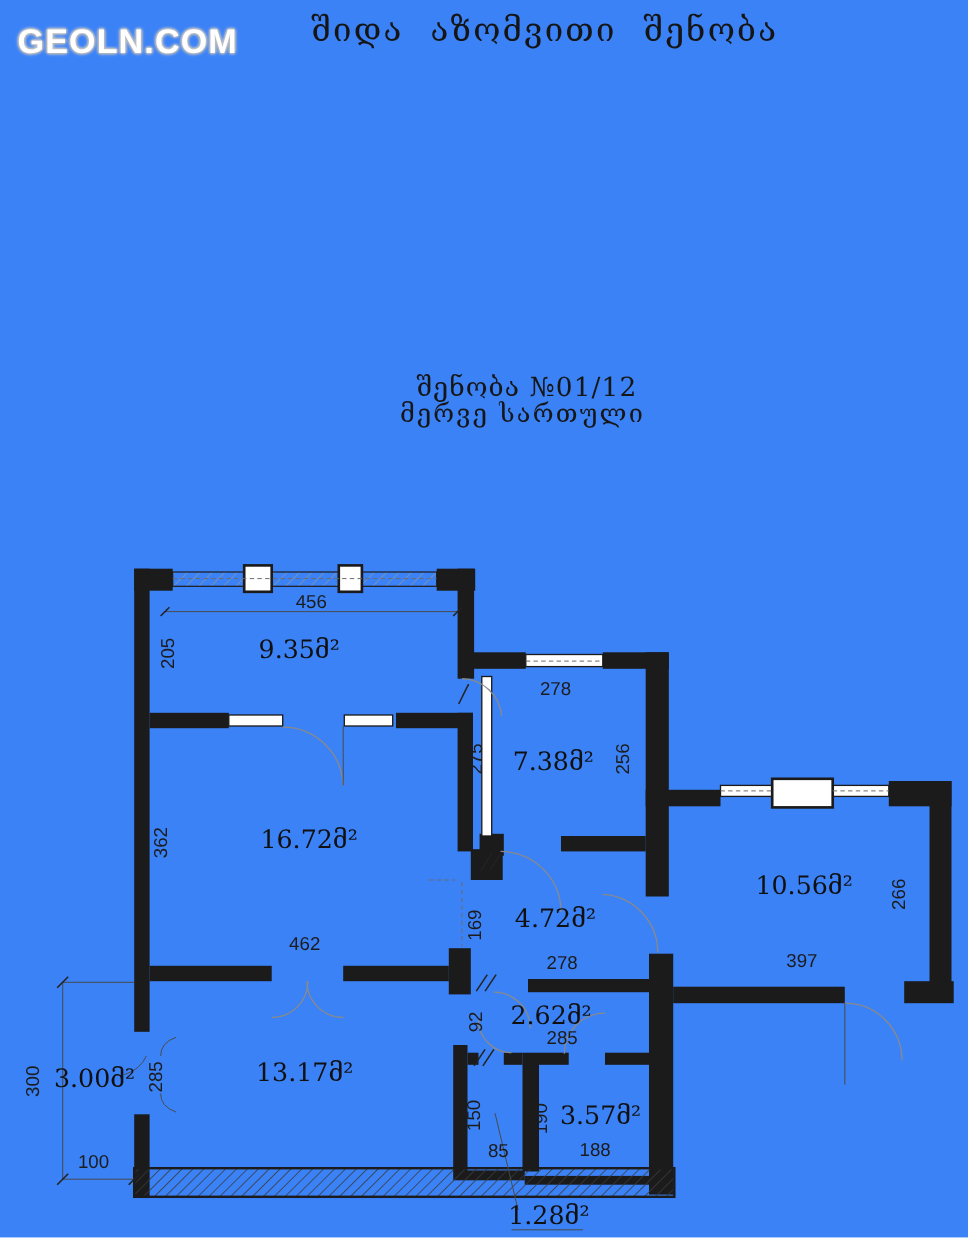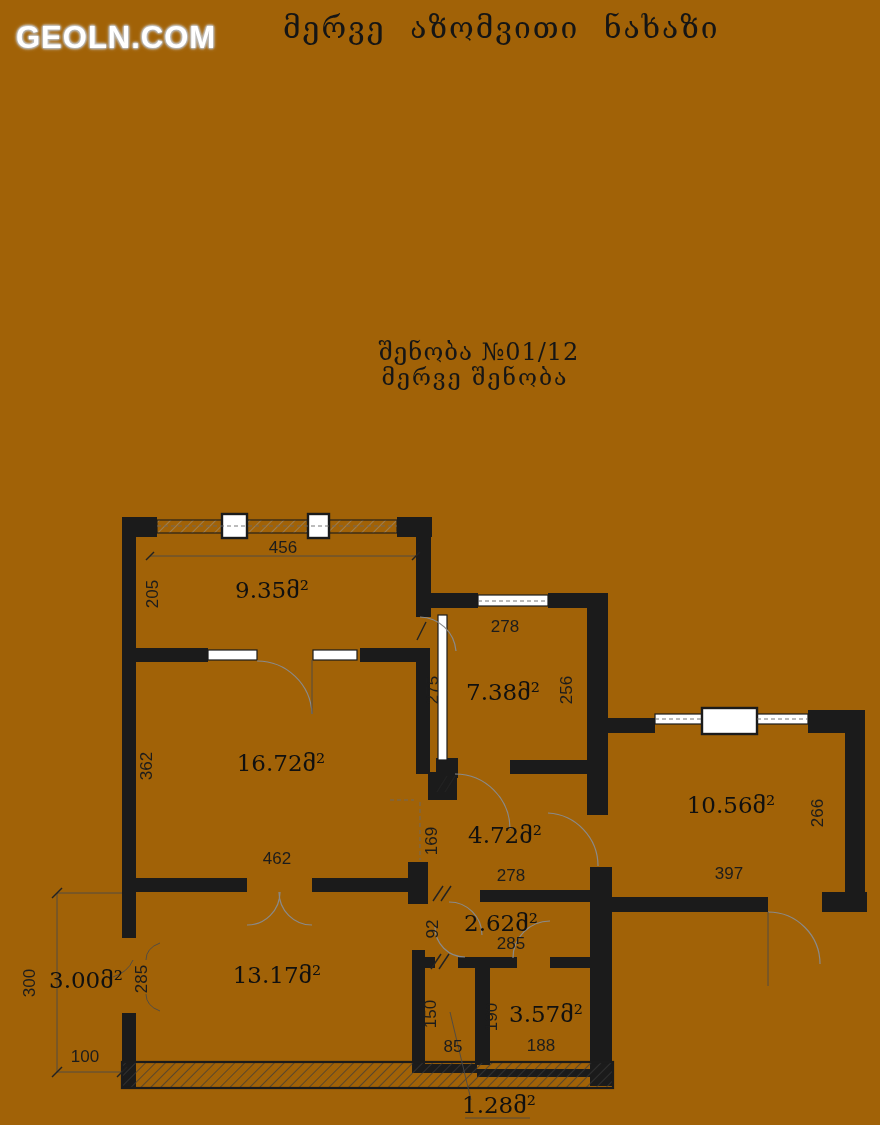--- a/index.html
+++ b/index.html
@@ -1,16 +1,16 @@
 <!DOCTYPE html>
 <html><head>
 <meta charset="utf-8">
 <style>
   html,body{margin:0;padding:0;background:#ffffff;}
-  #page{position:relative;width:880px;height:1125px;background:#a16207;overflow:hidden;
+  #page{position:relative;width:880px;height:1125px;background:#3b82f6;overflow:hidden;
         font-family:"Liberation Sans",sans-serif;}
   .hdr-logo{position:absolute;left:16px;top:20px;font-family:"Liberation Sans",sans-serif;
         font-weight:bold;font-size:31px;letter-spacing:1px;color:#ffffff;
         text-shadow:0 1px 2px #b5b5b5,0 -1px 2px #c8c8c8,1px 0 2px #bdbdbd,-1px 0 2px #bdbdbd,0 0 4px #d8d8d8;}
   .geo-title{position:absolute;left:283px;top:10px;font-family:"DejaVu Serif","DejaVu Sans",serif;
         font-size:30px;color:#151515;letter-spacing:2px;word-spacing:13px;white-space:nowrap;}
   .area-title{position:absolute;top:161px;left:0;right:0;text-align:center;text-indent:48px;
         font-family:"Liberation Sans",sans-serif;font-weight:bold;font-size:30px;color:#0e0e0e;}
   .bld{position:absolute;left:0;right:0;text-align:center;font-family:"DejaVu Serif","DejaVu Sans",serif;
         color:#161616;white-space:nowrap;}
@@ -28,23 +28,23 @@
   .tick{fill:none;stroke:#222;stroke-width:1.4;}
   .dim{font-family:"Liberation Sans",sans-serif;font-size:17px;fill:#1c1c1c;text-anchor:middle;}
   .room{font-family:"DejaVu Serif","DejaVu Sans",serif;font-size:23px;fill:#101010;text-anchor:middle;}
 </style>
 </head>
 <body>
 
 <div id="page">
 
   <div class="hdr-logo">GEOLN.COM</div>
-  <div class="geo-title">მერვე აზომვითი ნახაზი</div>
+  <div class="geo-title">შიდა აზომვითი შენობა</div>
   <div class="bld bld1">შენობა №01/12</div>
-  <div class="bld bld2">მერვე შენობა</div>
+  <div class="bld bld2">მერვე სართული</div>
 
   <svg width="880" height="1125" viewBox="0 0 880 1125">
     <defs>
       <pattern id="hatchp" width="7" height="7" patternTransform="rotate(45)" patternUnits="userSpaceOnUse">
         <line x1="0" y1="0" x2="0" y2="7" stroke="#3a3a3a" stroke-width="1.4"></line>
       </pattern>
       <pattern id="hatchl" width="8" height="8" patternTransform="rotate(45)" patternUnits="userSpaceOnUse">
         <line x1="0" y1="0" x2="0" y2="8" stroke="#9a9a9a" stroke-width="1"></line>
       </pattern>
     </defs>

